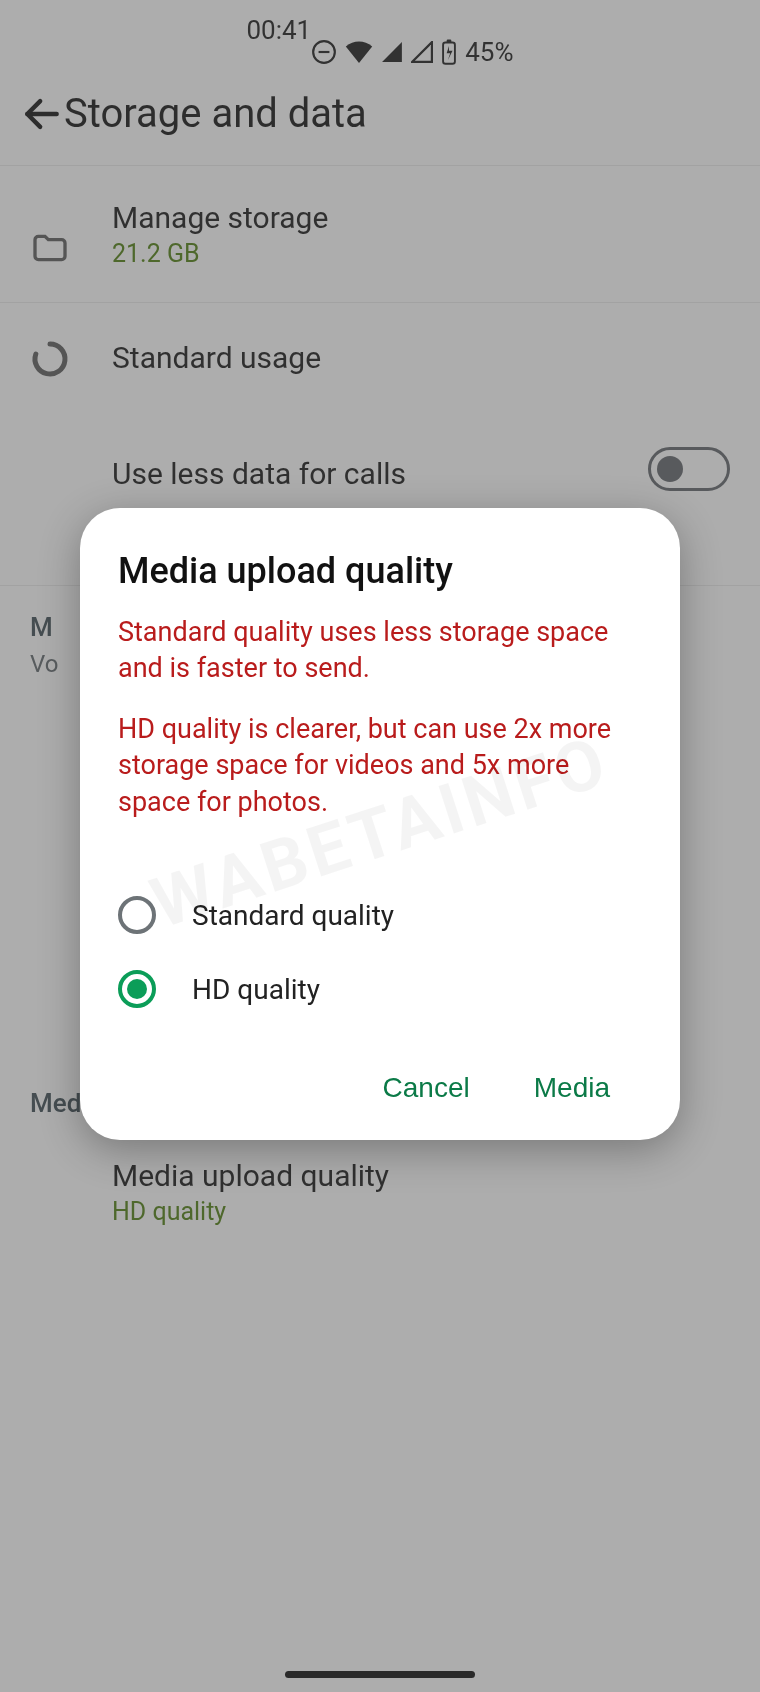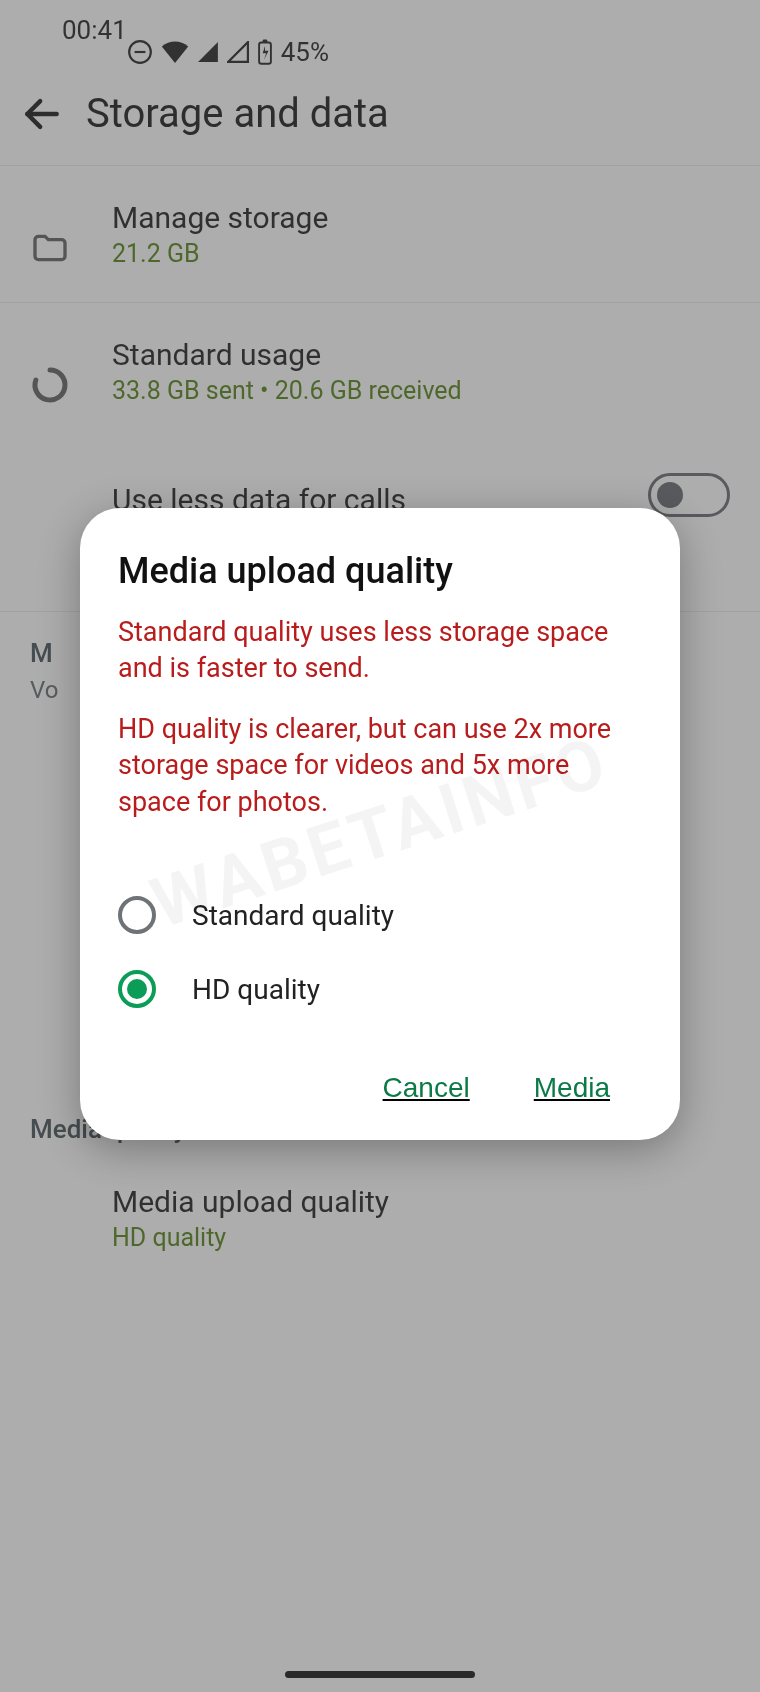--- a/index.html
+++ b/index.html
@@ -17,37 +17,36 @@
     position: absolute;
     inset: 0;
     background: rgba(80,80,80,0.45);
     z-index: 5;
   }
 
   
   .status-bar {
     height: 60px;
     display: flex;
-    justify-content: flex-start;
+    justify-content: center;
     align-items: center;
     padding: 0 62px 0 62px;
     font-size: 26px;
     color: #1a1a1a;
     position: relative;
     z-index: 1;
   }
   .status-right { display: flex; align-items: center; gap: 8px; margin-top: 43px; }
   .status-right svg, .status-right .tri { display: block; }
 
   
   .app-bar {
     display: flex;
     align-items: center;
     padding: 30px 20px 28px 20px;
-    gap: 22px;
     position: relative;
     z-index: 1;
   }
   .back-icon { width: 44px; height: 44px; }
   .app-title { font-size: 40px; color: #111; font-weight: 400; }
 
   .divider { height: 1px; background: rgba(0,0,0,0.08); width: 100%; }
 
   
   .row {
@@ -112,21 +111,20 @@
   .radio.selected { border-color: #0b9d58; }
   .radio.selected::after {
     content: ""; position: absolute; inset: 5px; border-radius: 50%; background: #0b9d58;
   }
   .radio-label { font-size: 28px; color: #222; }
 
   .dialog-actions {
     margin-top: 40px;
     display: flex; justify-content: flex-end; gap: 56px;
     padding-right: 28px;
-    text-decoration: underline;
   }
   .dialog-actions button {
     background: none; border: none; font-size: 28px; font-weight: 500;
     color: #0b7a47; cursor: pointer; padding: 6px 4px;
   }
 
   
   .watermark {
     position: absolute;
     left: 50%; top: 50%;
@@ -203,21 +201,20 @@
 <div class="divider"></div>
 
 <div class="row">
   <span class="lead-icon">
     <svg width="40" height="40" viewBox="0 0 24 24" fill="none" stroke="#5a5a5a" stroke-width="3" stroke-linecap="round">
         <path d="M12 3 a9 9 0 1 1 -8.5 6"></path>
       </svg>
   </span>
   <div class="texts">
     <div class="title">Standard usage</div>
-    <div class="sub">33.8 GB sent • 20.6 GB received</div>
   </div>
 </div>
 
 <div class="row">
   <span class="lead-icon"></span>
   <div class="texts" style="display:flex;align-items:center;">
     <div class="title" style="margin-bottom:0">Use less data for calls</div>
   </div>
   <div class="trail">
     <div class="switch">

